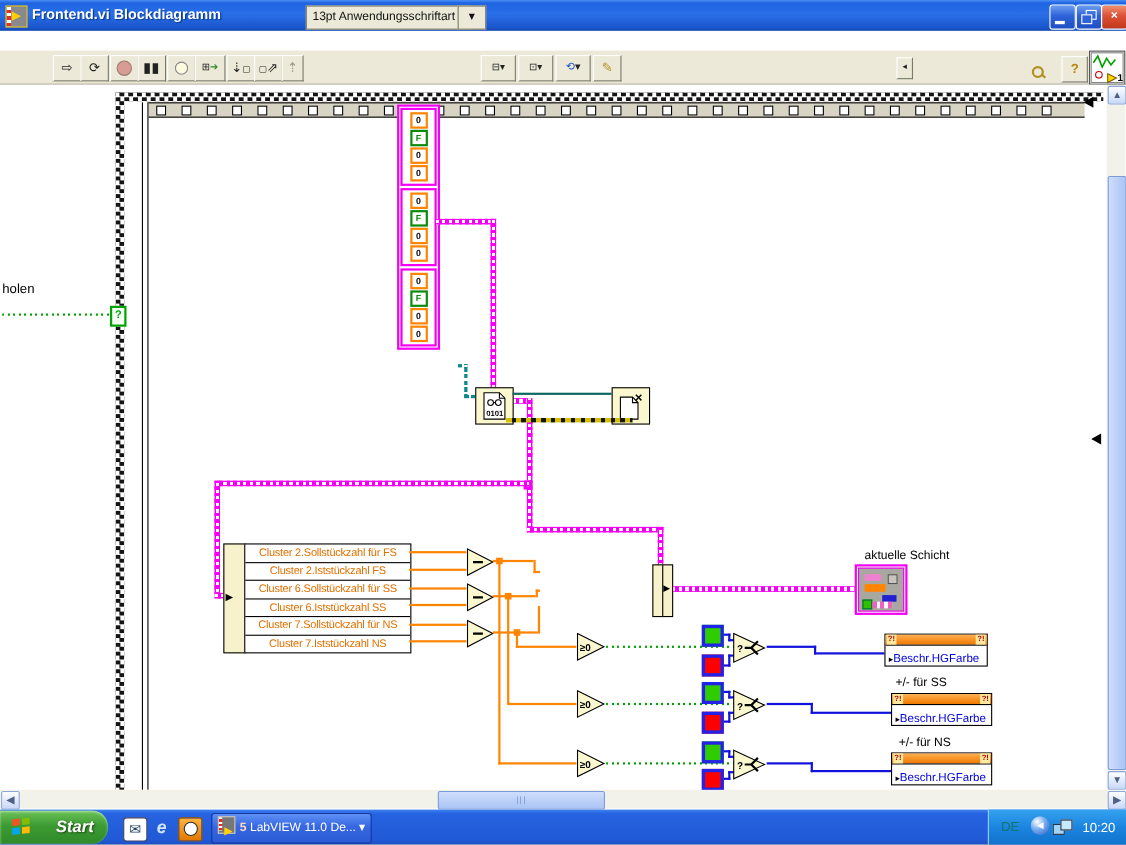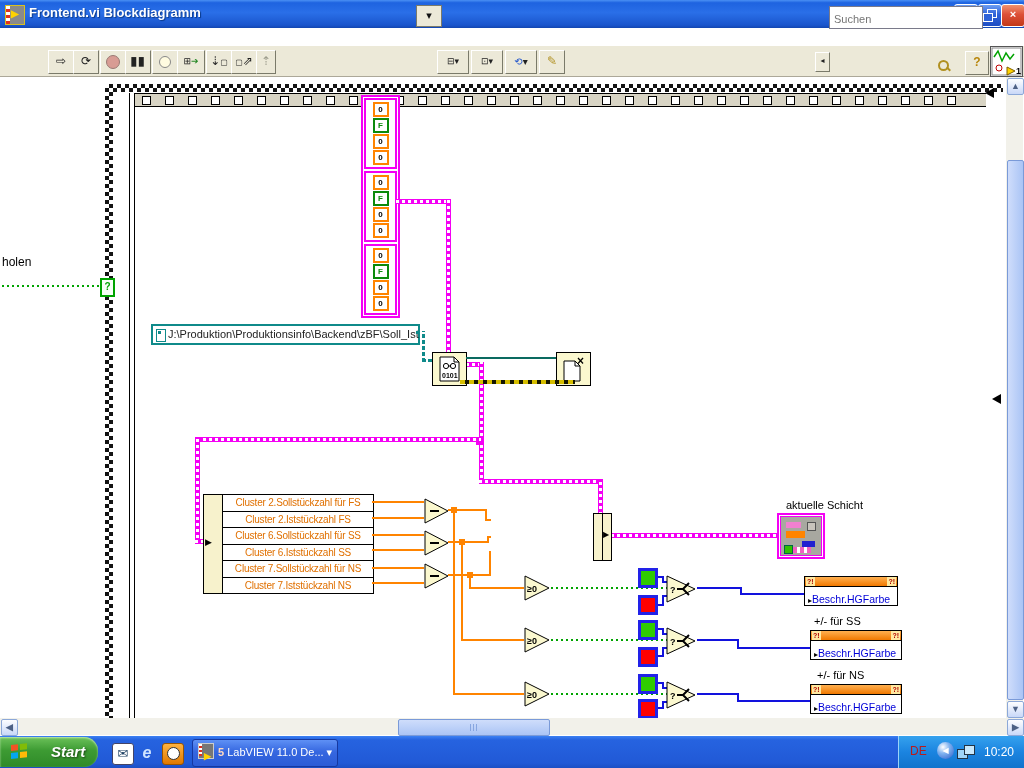--- a/index.html
+++ b/index.html
@@ -121,27 +121,27 @@
   <div class="a toolbar"></div>
   <div class="tb a" style="left:48px;top:50px;width:24px"><span style="color:#222">⇨</span></div>
   <div class="tb a" style="left:73px;top:50px;width:24px">⟳</div>
   <div class="tb a" style="left:100px;top:50px;width:24px"><span style="display:inline-block;width:12px;height:12px;border-radius:50%;background:#D89C94;border:1px solid #9a7a74;margin-top:4px"></span></div>
   <div class="tb a" style="left:125px;top:50px;width:24px"><b style="letter-spacing:1px">▮▮</b></div>
   <div class="tb a" style="left:152px;top:50px;width:24px"><span style="display:inline-block;width:10px;height:10px;border-radius:50%;border:1px solid #888;background:#FFFBE0;margin-top:5px"></span></div>
   <div class="tb a" style="left:177px;top:50px;width:26px;font-size:9px">⊞<span style="color:#2a8a2a">➔</span></div>
   <div class="tb a" style="left:206px;top:50px;width:24px">⇣<span style="font-size:8px">▢</span></div>
   <div class="tb a" style="left:231px;top:50px;width:24px"><span style="font-size:8px">▢</span>⇗</div>
   <div class="tb a" style="left:256px;top:50px;width:18px;color:#9a9a8a">⇡</div>
+  <div class="fontbox a" style="left:278px;width:138px"><span>13pt Anwendungsschriftart</span></div>
   <div class="fontbox a" style="left:416px;width:14px;text-align:center">▾</div>
   <div class="tb a" style="left:437px;top:50px;width:30px;font-size:9px">⊟▾</div>
   <div class="tb a" style="left:471px;top:50px;width:30px;font-size:9px">⊡▾</div>
   <div class="tb a" style="left:505px;top:50px;width:30px;font-size:10px"><span style="color:#2255cc">⟲</span>▾</div>
   <div class="tb a" style="left:539px;top:50px;width:24px"><span style="color:#b09020">✎</span></div>
   <div class="tb a" style="left:815px;top:52px;width:13px;height:18px;line-height:16px;font-size:8px">◂</div>
-  <input class="srch a" style="left: 829px; width: 130px;" placeholder="Suchen">
   <span class="mag a" style="left:938px;top:60px">
       <i></i>
     </span>
   <div class="tb a" style="left:965px;top:51px;width:22px;color:#B8860B;font-weight:bold"><span>?</span></div>
   <div class="a" style="left:990px;top:46px;width:31px;height:29px;background:#fff;border:1px solid #555">
     <svg width="31" height="29">
       <rect x="1" y="1" width="29" height="27" fill="#fff" stroke="#888"></rect>
       <polyline points="3,10 7,4 11,14 15,6 19,12 23,7" fill="none" stroke="#00A300" stroke-width="1.5"></polyline>
       <polygon points="16,20 24,24 16,28" fill="#FFD200" stroke="#806000"></polygon>
       <circle cx="8" cy="21" r="3" fill="none" stroke="#C00000"></circle>
@@ -225,26 +225,20 @@
   <i class="a wph" style="left:466px;top:362px;width:18px"></i>
   <i class="a wpv" style="left:479px;top:362px;height:122px"></i>
   <i class="a dotP" style="left:476px;top:437px"></i>
   <i class="a wph" style="left:197px;top:437px;width:284px"></i>
   <i class="a wpv" style="left:195px;top:437px;height:107px"></i>
   <i class="a wph" style="left:195px;top:539px;width:10px"></i>
   <i class="a wph" style="left:479px;top:479px;width:124px"></i>
   <i class="a wpv" style="left:598px;top:479px;height:36px"></i>
   <i class="a wph" style="left:611px;top:533px;width:166px"></i>
 
-  <div class="a pathc" style="left:151px;top:324px;width:250px;height:17px">
-    <span class="pathg">
-        <i></i>
-      </span>
-    <span>J:\Produktion\Produktionsinfo\Backend\zBF\Soll_Ist</span>
-  </div>
   <i class="a wth" style="left:416px;top:331px;width:9px"></i>
   <i class="a wtv" style="left:422px;top:331px;height:31px"></i>
   <i class="a wth" style="left:422px;top:359px;width:11px"></i>
 
   <div class="a node" style="left:432px;top:352px;width:33px;height:32px">
     <svg width="33" height="32">
       <polygon points="7,4 21,4 26,9 26,28 7,28" fill="#fff" stroke="#000"></polygon>
       <polyline points="21,4 21,9 26,9" fill="none" stroke="#000"></polyline>
       <circle cx="13" cy="13" r="2.6" fill="none" stroke="#000"></circle>
       <circle cx="20" cy="13" r="2.6" fill="none" stroke="#000"></circle>
@@ -466,21 +460,21 @@
   </div>
   <div class="a tbtn" style="left:192px;width:144px">
     <span style="display:inline-block;width:14px;height:14px;background:#777;border:1px solid #ccc;vertical-align:-3px;margin:0 4px 0 5px;position:relative">
       <i style="position:absolute;left:0;top:0;width:3px;height:12px;background:repeating-linear-gradient(0deg,#e03020 0 2px,#fff 2px 4px)"></i>
       <b style="position:absolute;left:5px;top:0;color:#FFD200;font-size:9px">▶</b>
     </span><b style="color:#FFD9C0">5</b>
     <span>LabVIEW 11.0 De...</span>
     <span style="float:right;margin-right:5px">▾</span>
   </div>
   <div class="a tray"></div>
-  <div class="a" style="left:910px;top:744px;color:#b91c1c;font-size:12px">DE</div>
+  <div class="a" style="left:910px;top:744px;color:#0f766e;font-size:12px">DE</div>
   <div class="a" style="left:937px;top:742px;width:17px;height:17px;border-radius:50%;background:radial-gradient(circle at 35% 30%,#fff,#7FB2F0 40%,#2A5AC8);color:#fff;font-size:8px;text-align:center;line-height:17px">◀</div>
   <div class="a" style="left:957px;top:745px;width:18px;height:14px">
     <i class="a" style="left:0;top:4px;width:9px;height:8px;background:#9FD4F8;border:1px solid #234"></i>
     <i class="a" style="left:7px;top:0;width:9px;height:8px;background:#C8E8FC;border:1px solid #234"></i>
   </div>
   <div class="a" style="left:984px;top:745px;color:#fff;font-size:12px">10:20</div>
 
 </div>
 
 </body></html>

